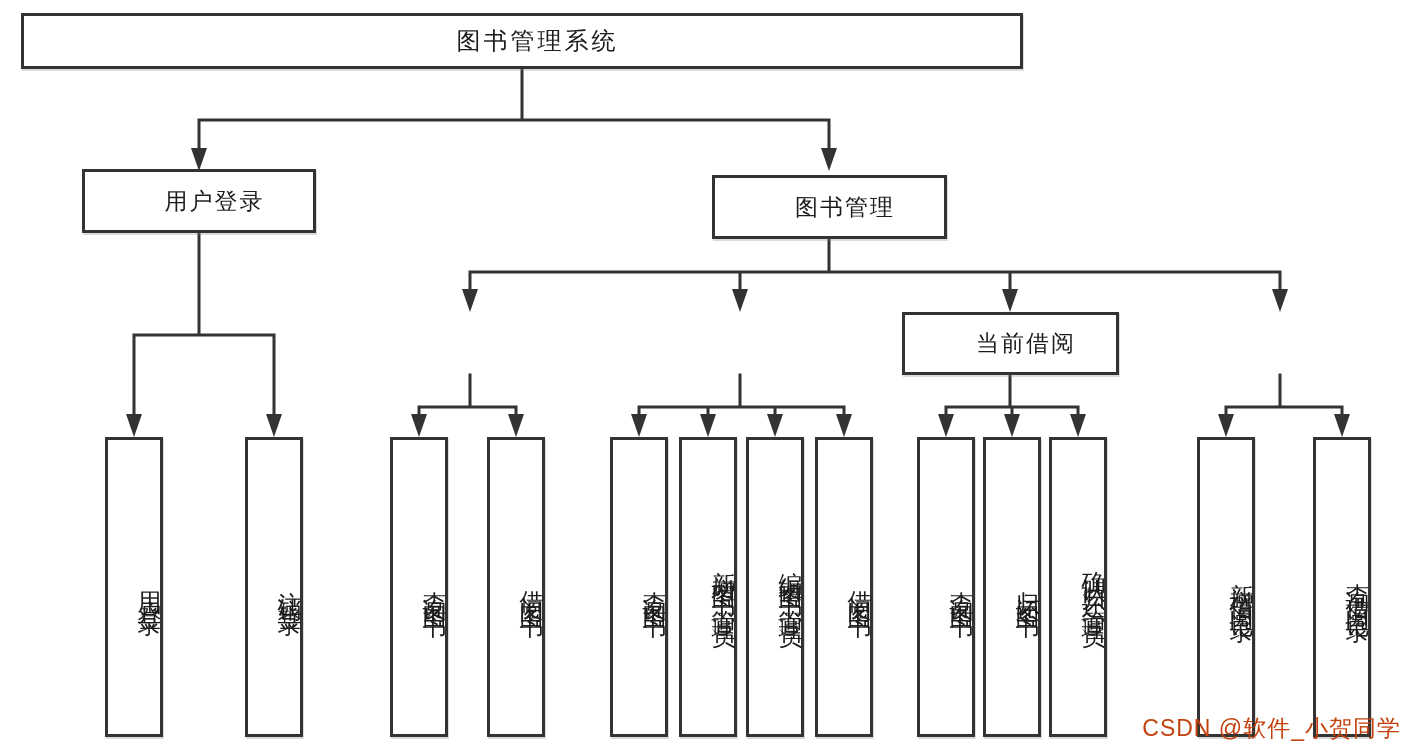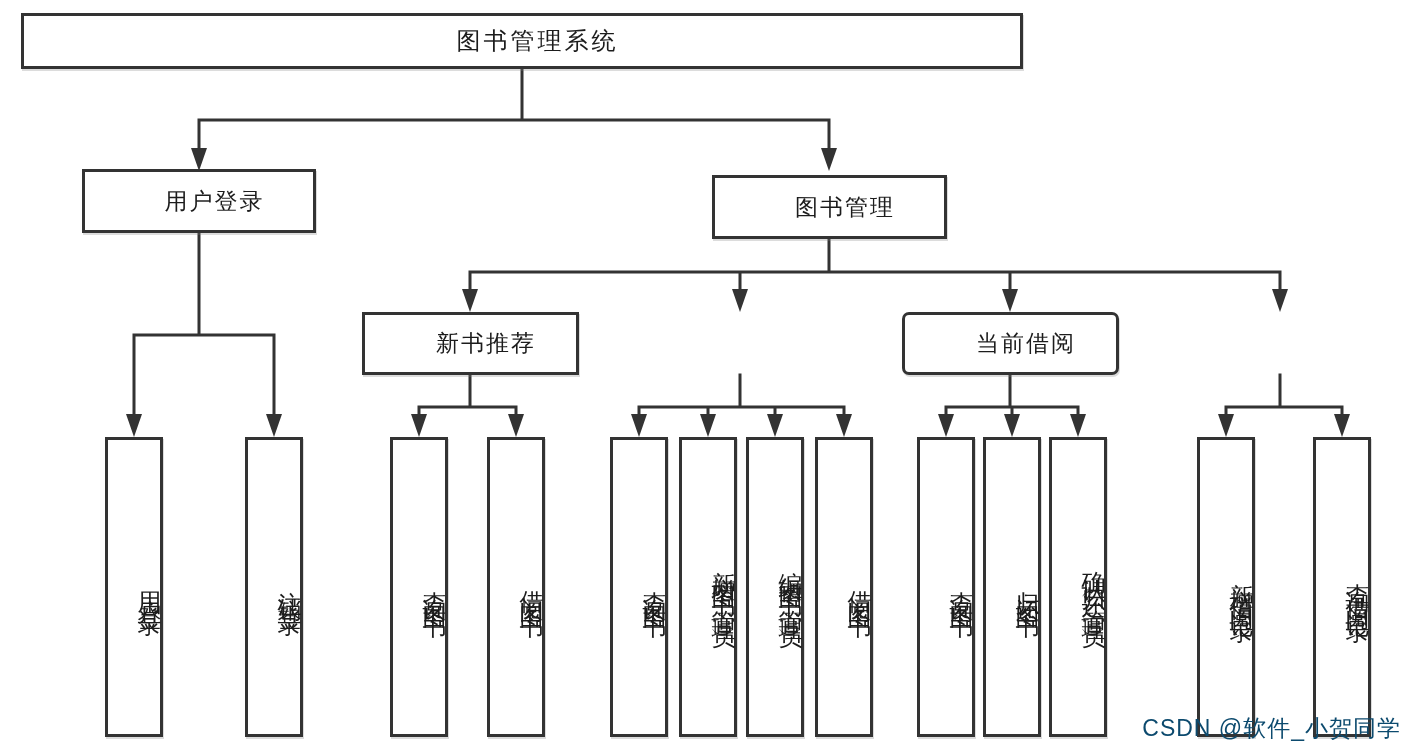--- a/index.html
+++ b/index.html
@@ -64,21 +64,21 @@
     letter-spacing: 0.32em;
     color: #1c1c1c;
     white-space: nowrap;
   }
   .watermark {
     position: absolute;
     right: 4px;
     bottom: 3px;
     font-size: 23px;
     letter-spacing: 1px;
-    color: #0c4a6e;
+    color: #c2410c;
     white-space: nowrap;
   }
 </style>
 </head>
 <body>
 
 <div class="canvas">
 
   <svg class="wires" width="1405" height="747" viewBox="0 0 1405 747" xmlns="http://www.w3.org/2000/svg">
 
@@ -123,24 +123,21 @@
     <span class="label">图书管理系统</span>
   </div>
 
   <div class="box hnode" style="left:82px; top:169px; width:234px; height:64px;">
     <span class="label">用户登录</span>
   </div>
   <div class="box hnode" style="left:712px; top:175px; width:235px; height:64px;">
     <span class="label">图书管理</span>
   </div>
 
-  <div class="box hnode" style="left:362px; top:312px; width:217px; height:63px;">
-    <span class="label">新书推荐</span>
-  </div>
-  <div class="box hnode" style="left:902px; top:312px; width:217px; height:63px;border-radius:7px;">
+  <div class="box hnode" style="left:902px; top:312px; width:217px; height:63px;">
     <span class="label">当前借阅</span>
   </div>
 
   <div class="box leaf" style="left:105px;">
     <span class="vtext">用户登录</span>
   </div>
   <div class="box leaf" style="left:245px;">
     <span class="vtext">注销登录</span>
   </div>
 

